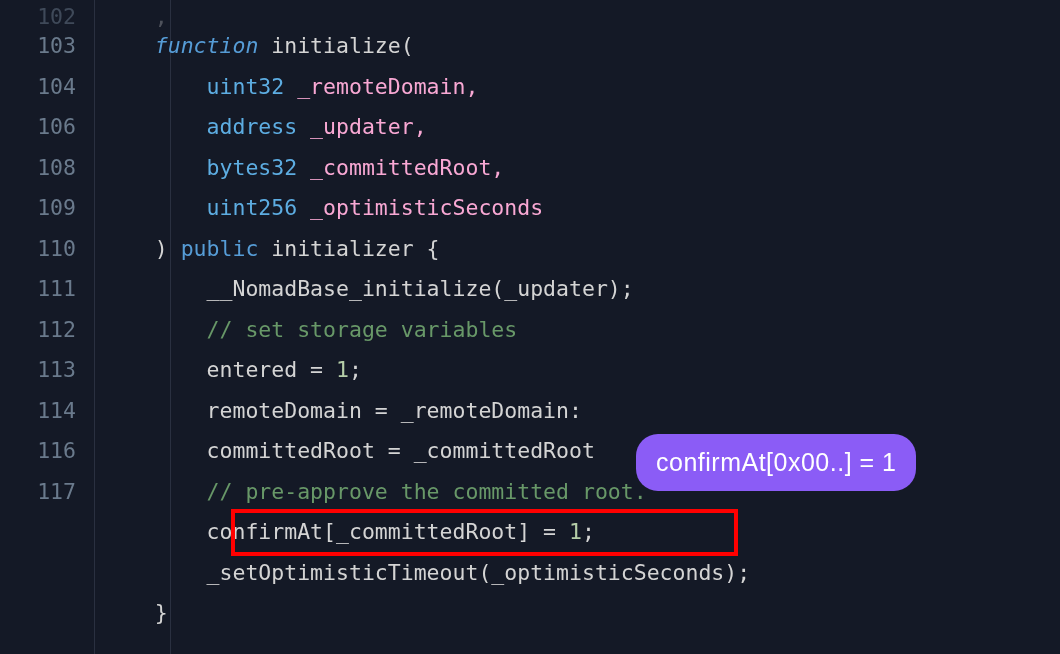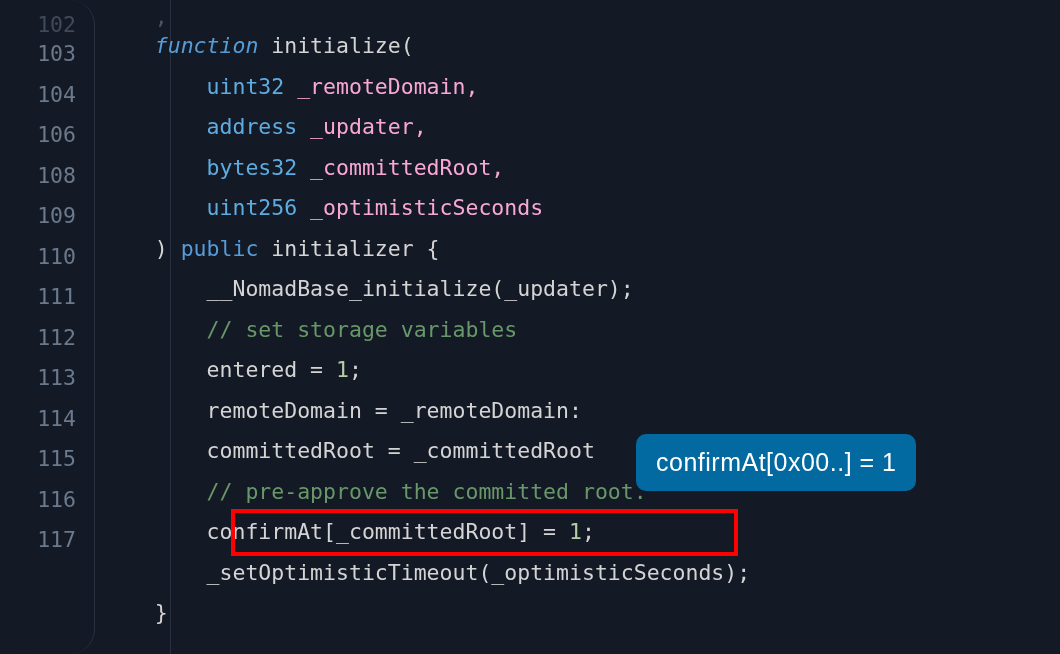--- a/index.html
+++ b/index.html
@@ -14,24 +14,23 @@
       overflow: hidden;
     }
     .editor {
       display: flex;
       height: 100%;
     }
     .gutter {
       width: 95px;
       background: #141926;
       border-right: 1px solid #2a3040;
-      padding-top: 16px;
+      padding-top: 8px;
       text-align: right;
       user-select: none;
-      border-radius: 25px;
     }
     .line-number {
       color: #6a7a8c;
       padding-right: 18px;
       height: 40.5px;
       line-height: 40.5px;
       font-size: 21.5px;
     }
     .line-number.prev {
       opacity: 0.5;
@@ -72,24 +71,24 @@
     .num { color: #b5cea8; }
     .punct { color: #d4d4d4; }
     .ident { color: #d4d4d4; }
     .red-box {
       position: absolute;
       border: 4px solid #ff0000;
       pointer-events: none;
     }
     .tooltip {
       position: absolute;
-      background: #0369a1;
+      background: #8b5cf6;
       color: #ffffff;
       padding: 14px 20px;
-      border-radius: 10px;
+      border-radius: 22px;
       font-size: 25px;
       font-family: -apple-system, BlinkMacSystemFont, 'Segoe UI', sans-serif;
       font-weight: 400;
       letter-spacing: 0.5px;
     }
   </style>
 </head>
 <body>
 
 <div class="editor">
@@ -98,21 +97,20 @@
       <div class="line-number">103</div>
       <div class="line-number">104</div>
       <div class="line-number">106</div>
       <div class="line-number">108</div>
       <div class="line-number">109</div>
       <div class="line-number">110</div>
       <div class="line-number">111</div>
       <div class="line-number">112</div>
       <div class="line-number">113</div>
       <div class="line-number">114</div>
-      <div class="line-number">115</div>
       <div class="line-number">116</div>
       <div class="line-number">117</div>
     </div>
   <div class="code-area">
     <div class="indent-guide guide-1"></div>
   <div class="code-line prev"><span class="punct">    ,</span></div>
       <div class="code-line"><span>    </span><span class="kw">function</span><span class="fn"> initialize(</span></div>
       <div class="code-line"><span>        </span><span class="type">uint32</span><span class="param"> _remoteDomain,</span></div>
       <div class="code-line"><span>        </span><span class="type">address</span><span class="param"> _updater,</span></div>
       <div class="code-line"><span>        </span><span class="type">bytes32</span><span class="param"> _committedRoot,</span></div>

